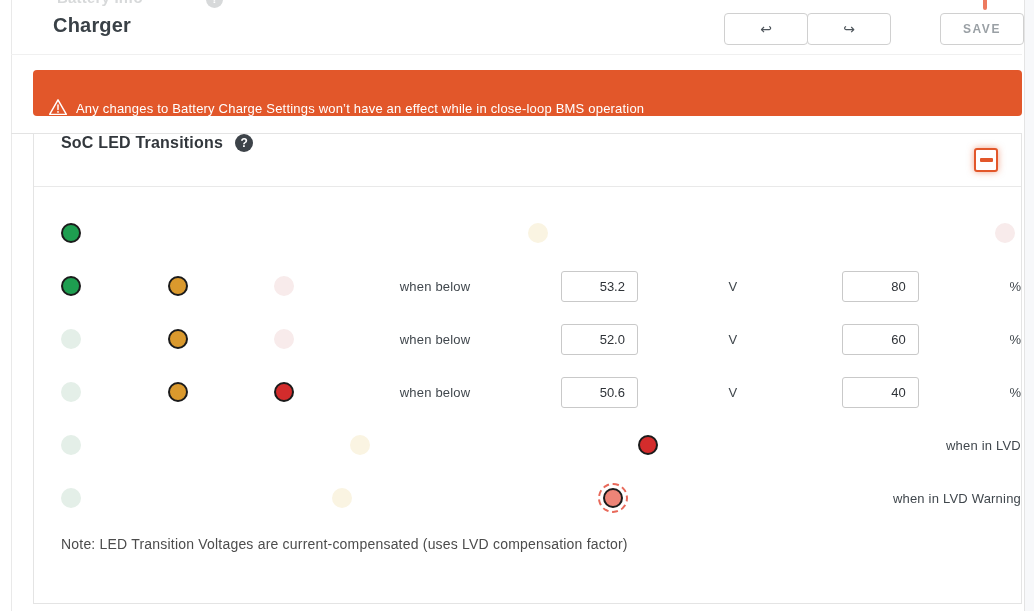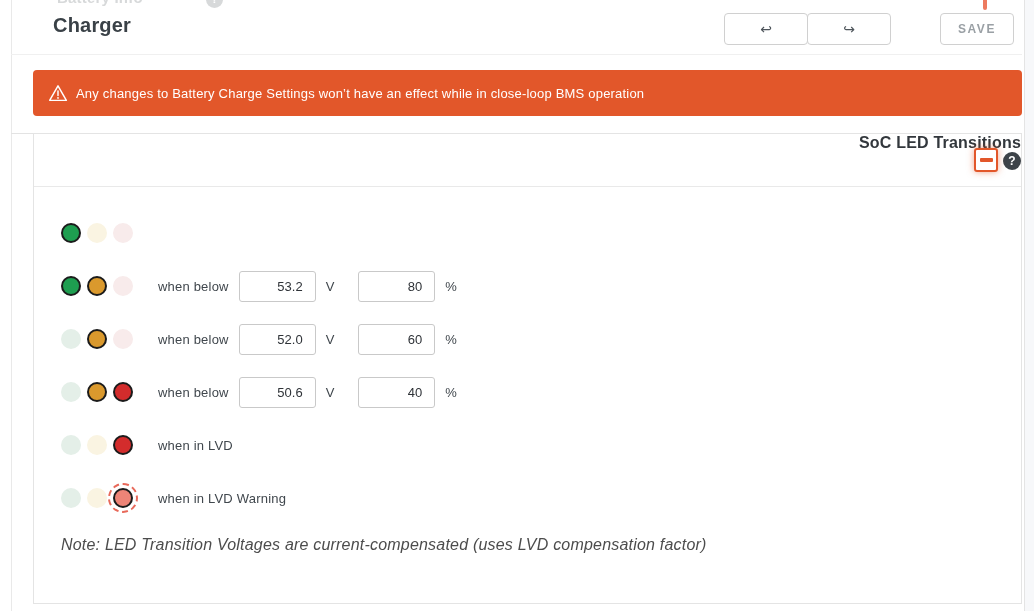--- a/index.html
+++ b/index.html
@@ -15,61 +15,61 @@
   .prev-title { position:absolute; left:57px; top:-11px; font-size:15px; font-weight:bold; color:#d7d9da; letter-spacing:.2px; }
   .prev-help { position:absolute; left:206px; top:-9px; width:17px; height:17px; border-radius:50%;
     background:#d7d9da; color:#fff; font-size:11px; font-weight:bold; text-align:center; line-height:17px; }
   .page-title { position:absolute; left:33px; top:14px; font-size:20px; font-weight:bold; color:#3a4147; letter-spacing:.2px;margin-left:20px; }
 
   .btn { background:#fff; border:1px solid #d0d0d0; border-radius:4px; cursor:pointer;
     display:flex; align-items:center; justify-content:center; }
   .undo-group { position:absolute; left:724px; top:13px; display:flex; }
   .undo-group .btn { width:84px; height:32px; color:#4e555b; font-size:14px; }
   .undo-group .btn + .btn { margin-left:-1px; }
-  .save-btn { position:absolute; left:940px; top:13px; width:74px; height:32px;
+  .save-btn { position:absolute; left:940px; top:13px; width:84px; height:32px;
     font-size:12px; font-weight:bold; letter-spacing:1.5px; color:#9aa0a5; }
   .plus-icon { position:absolute; left:975px; top:-9px; width:20px; height:19px; }
   .plus-icon .pv { position:absolute; left:8px; top:0; width:4px; height:19px; background:#ed7a5f; border-radius:2px; }
 
   
   .banner { position:absolute; left:33px; top:70px; width:989px; height:46px; background:#e2572a;
-    border-radius:4px; display:flex; align-items:center; padding-left:15px; }
+    border-radius:4px; display:flex; align-items:flex-end; padding-left:15px; }
   .banner .warn-ic { width:20px; height:18px; margin-right:8px; flex:0 0 auto; }
   .banner .txt { color:#ffffff; font-size:13px; font-weight:500; letter-spacing:.2px; }
 
   
   .card { position:absolute; left:33px; top:133px; width:989px; height:471px;
     background:#fff; border:1px solid #e4e4e4; }
   .card-header { position:relative; height:53px; border-bottom:1px solid #e9e9e9;
-    display:flex; align-items:flex-end; padding-left:27px;flex-direction:column; }
+    display:flex; align-items:flex-start; padding-left:27px; }
   .card-title { font-size:16px; font-weight:bold; color:#32373c; letter-spacing:.2px; }
   .help-ic { width:18px; height:18px; border-radius:50%; background:#3d4349; color:#fff;
     font-size:12px; font-weight:bold; text-align:center; line-height:18px; margin-left:12px; }
   .collapse-btn { position:absolute; right:23px; top:14px; width:24px; height:24px; background:#fff;
     border:2px solid #e2572a; border-radius:3px; box-shadow:0 0 7px rgba(226,87,42,.55);
     display:flex; align-items:center; justify-content:center; cursor:pointer; }
   .collapse-btn .bar { width:13px; height:4px; background:#e2572a; border-radius:1px; }
 
   .card-body { padding:30px 0 0 27px; }
   .subtitle { font-size:14px; color:#8f969c; margin-bottom:26px; letter-spacing:.2px; }
 
-  .led-row { display:flex; align-items:center; height:32px; margin-bottom:21px; }
+  .led-row { display:flex; align-items:center; height:32px; margin-bottom:21px;justify-content:space-between; }
   .led { width:20px; height:20px; border-radius:50%; margin-right:6px; flex:0 0 auto; }
   .led.on { border:2px solid #1b1b1b; }
   .led.blink { position:relative; }
   .led.blink::after { content:""; position:absolute; inset:-7px; border:2px dashed #e8695a; border-radius:50%; }
 
   .row-label { font-size:13px; color:#40474d; margin-left:19px; letter-spacing:.2px; }
   .val-input { width:77px; height:31px; border:1px solid #c9c9c9; border-radius:3px;
     font-family:"Liberation Sans", sans-serif; font-size:13px; color:#2f3338;
     text-align:right; padding-right:12px; margin-left:10px; outline:none; }
   .unit { font-size:13px; color:#40474d; margin-left:10px; }
   .unit + .val-input { margin-left:24px; }
 
-  .note { font-size:16px; font-style:italic; color:#4c4c4c; margin-top:22px; letter-spacing:.2px; }
+  .note { font-size:14px; color:#4c4c4c; margin-top:22px; letter-spacing:.2px; }
 </style>
 </head>
 <body>
 
 <div class="vline-left"></div>
 <div class="header-divider"></div>
 
 <div class="prev-title">Battery Info</div>
 <div class="prev-help">?</div>
 <div class="page-title">Charger</div>

